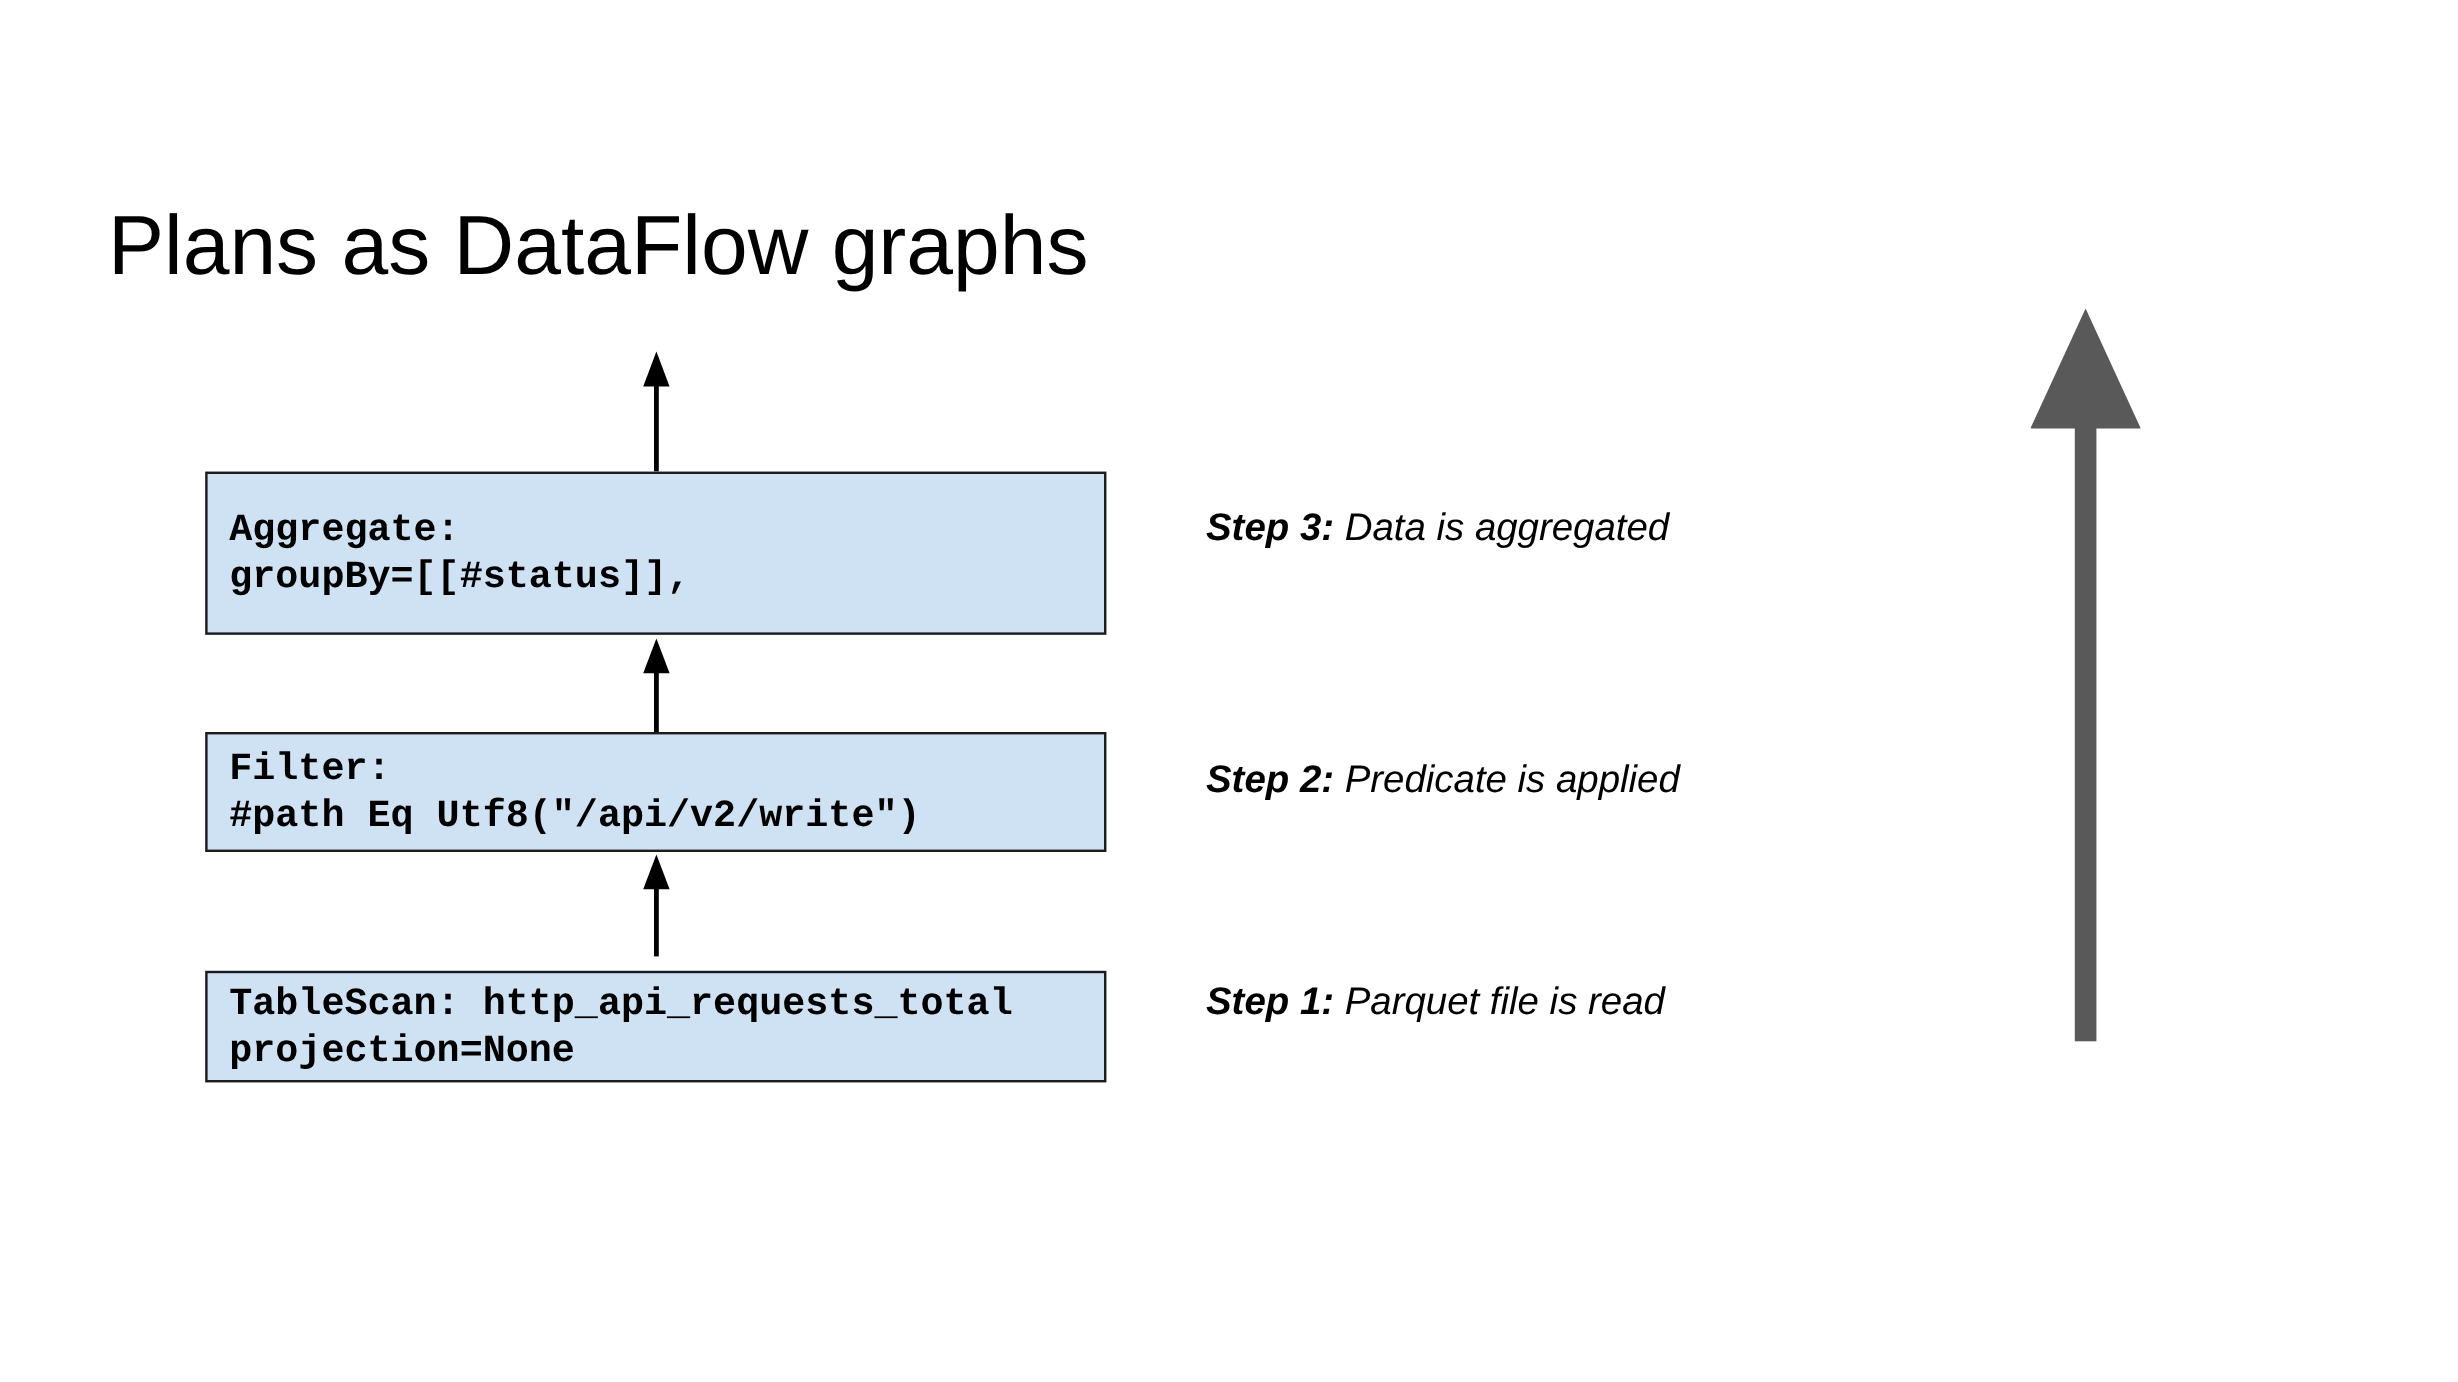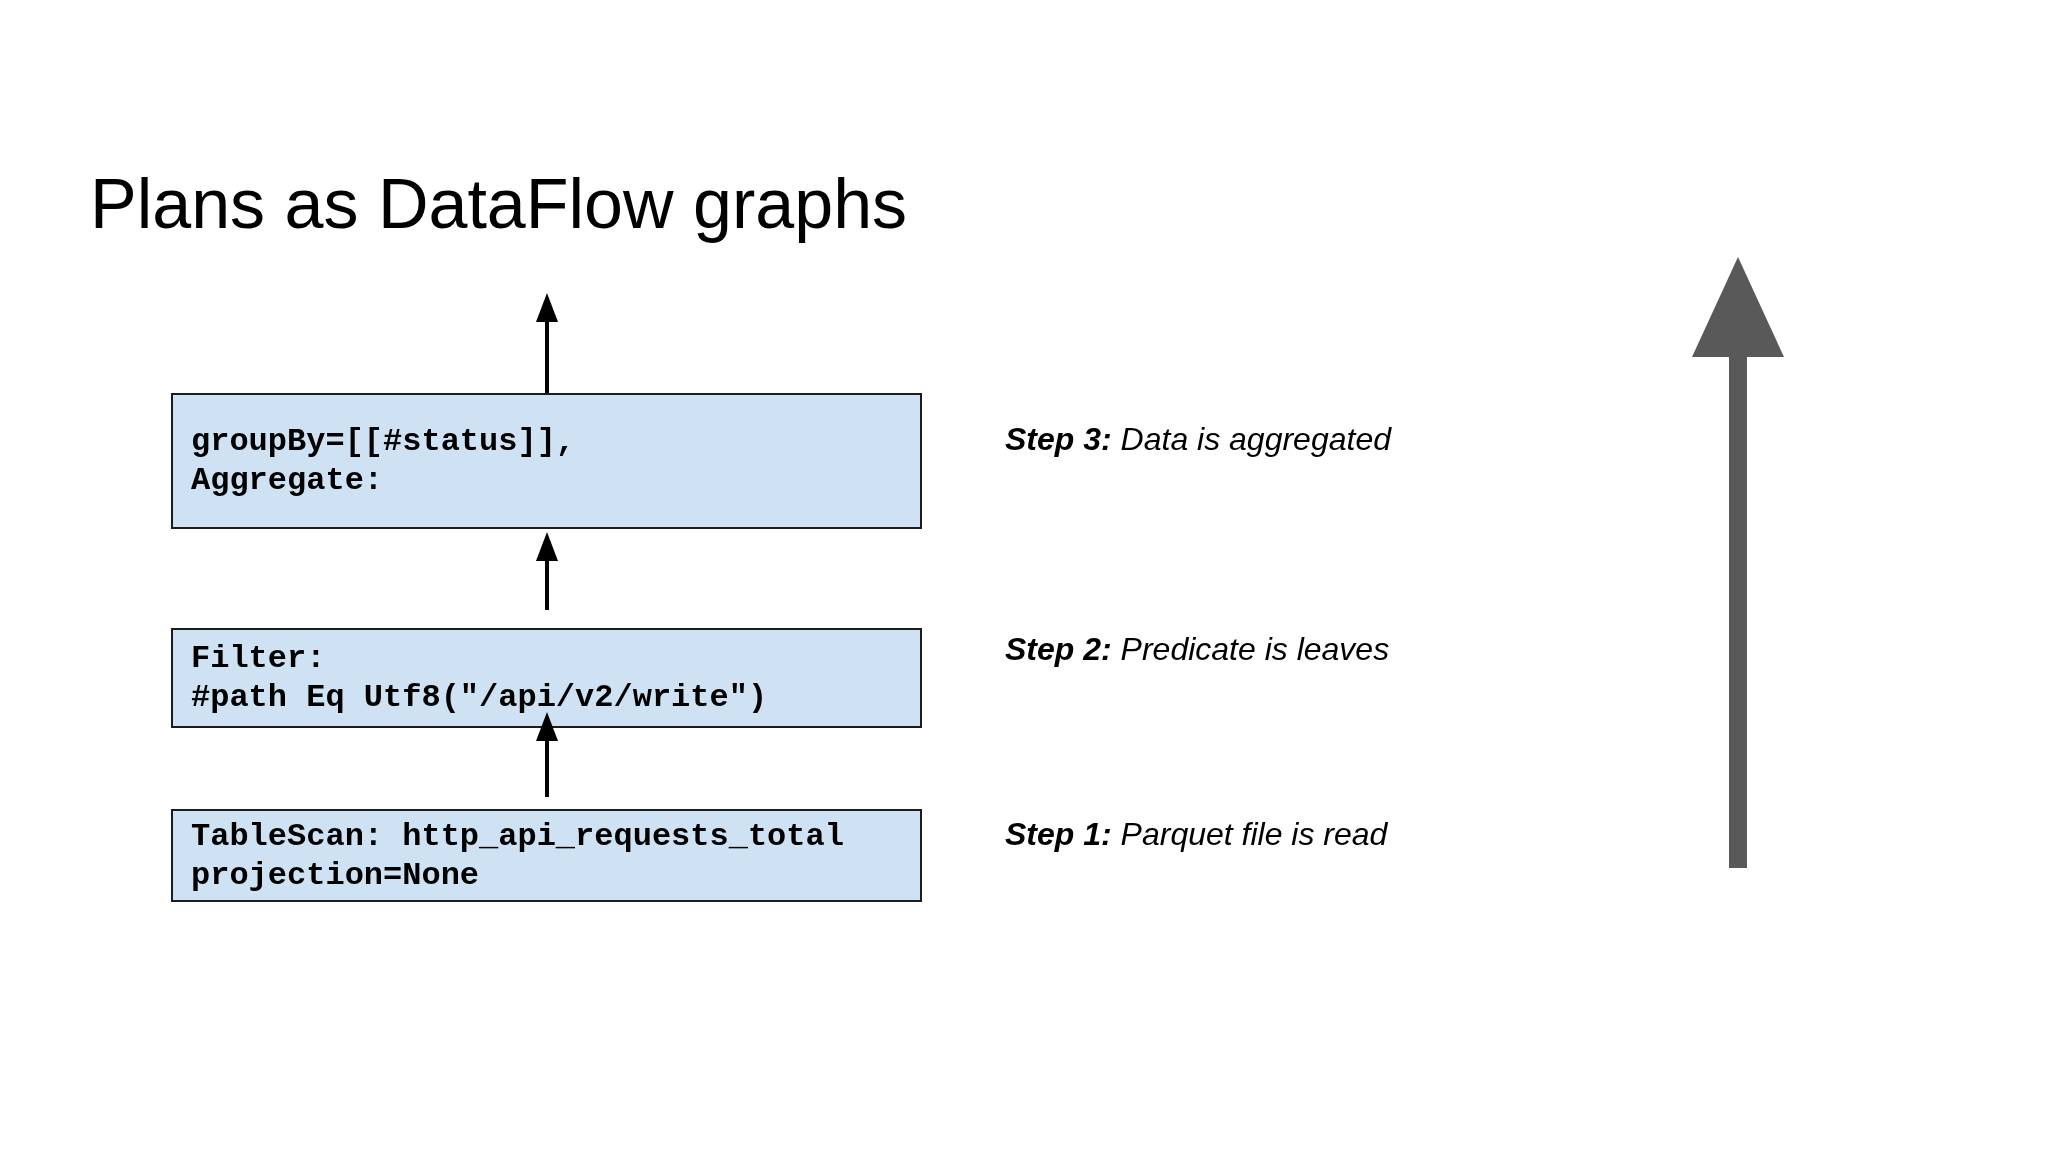--- a/index.html
+++ b/index.html
@@ -91,51 +91,51 @@
 <div class="slide">
 
   <h1 class="title">Plans as DataFlow graphs</h1>
 
   <div class="connector" style="left: 535px; top: 293px; height: 100px;">
     <div class="connector-head"></div>
     <div class="connector-shaft"></div>
   </div>
 
   <div class="node" style="top: 393px; height: 136px;">
+    <div class="node-line">Aggregate:</div>
     <div class="node-line">groupBy=[[#status]],</div>
-    <div class="node-line">Aggregate:</div>
   </div>
 
   <div class="connector" style="left: 535px; top: 532px; height: 78px;">
     <div class="connector-head"></div>
     <div class="connector-shaft"></div>
   </div>
 
-  <div class="node" style="top: 610px; height: 100px; margin-top: 18px;">
+  <div class="node" style="top: 610px; height: 100px;">
     <div class="node-line">Filter:</div>
     <div class="node-line">#path Eq Utf8("/api/v2/write")</div>
   </div>
 
   <div class="connector" style="left: 535px; top: 712px; height: 85px;">
     <div class="connector-head"></div>
     <div class="connector-shaft"></div>
   </div>
 
   <div class="node" style="top: 797px; height: 93px; margin-top: 12px;">
     <div class="node-line">TableScan: http_api_requests_total</div>
     <div class="node-line">projection=None</div>
   </div>
 
   <div class="step" style="top: 420px;">
     <span class="step-num">Step 3:</span>
     <span class="step-text">Data is aggregated</span>
   </div>
   <div class="step" style="top: 630px;">
     <span class="step-num">Step 2:</span>
-    <span class="step-text">Predicate is leaves</span>
+    <span class="step-text">Predicate is applied</span>
   </div>
   <div class="step" style="top: 815px;">
     <span class="step-num">Step 1:</span>
     <span class="step-text">Parquet file is read</span>
   </div>
 
   <svg class="flow-arrow-svg" width="92" height="613" viewBox="0 0 92 613" aria-hidden="true">
     <rect class="flow-arrow-shape" x="37" y="98" width="18" height="515"></rect>
     <polygon class="flow-arrow-shape" points="46,2 0,102 92,102"></polygon>
   </svg>

